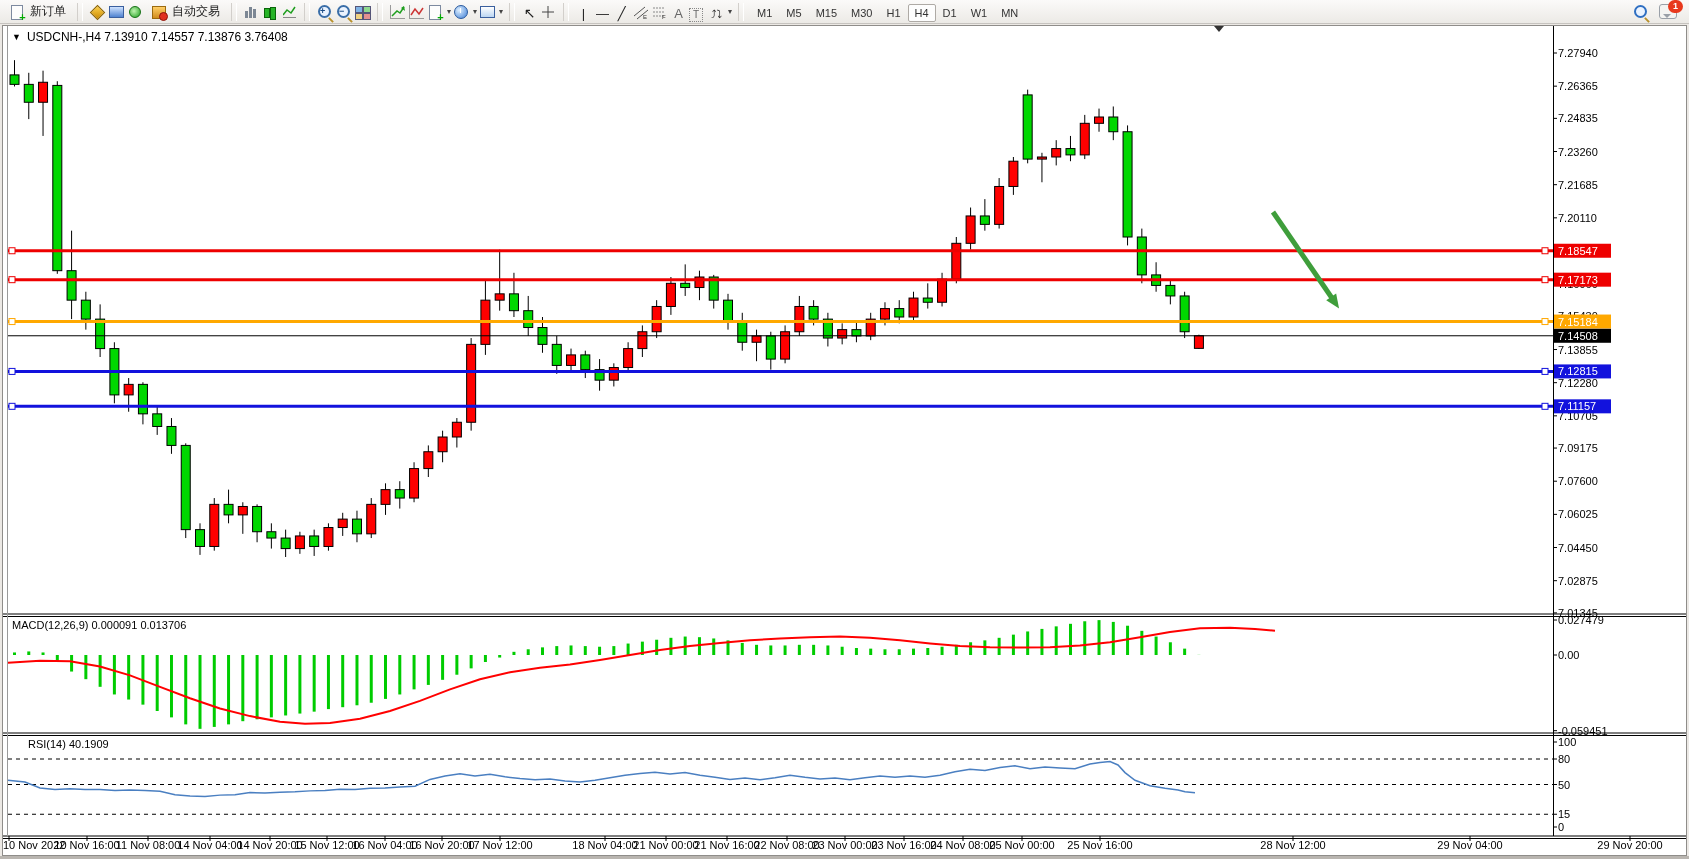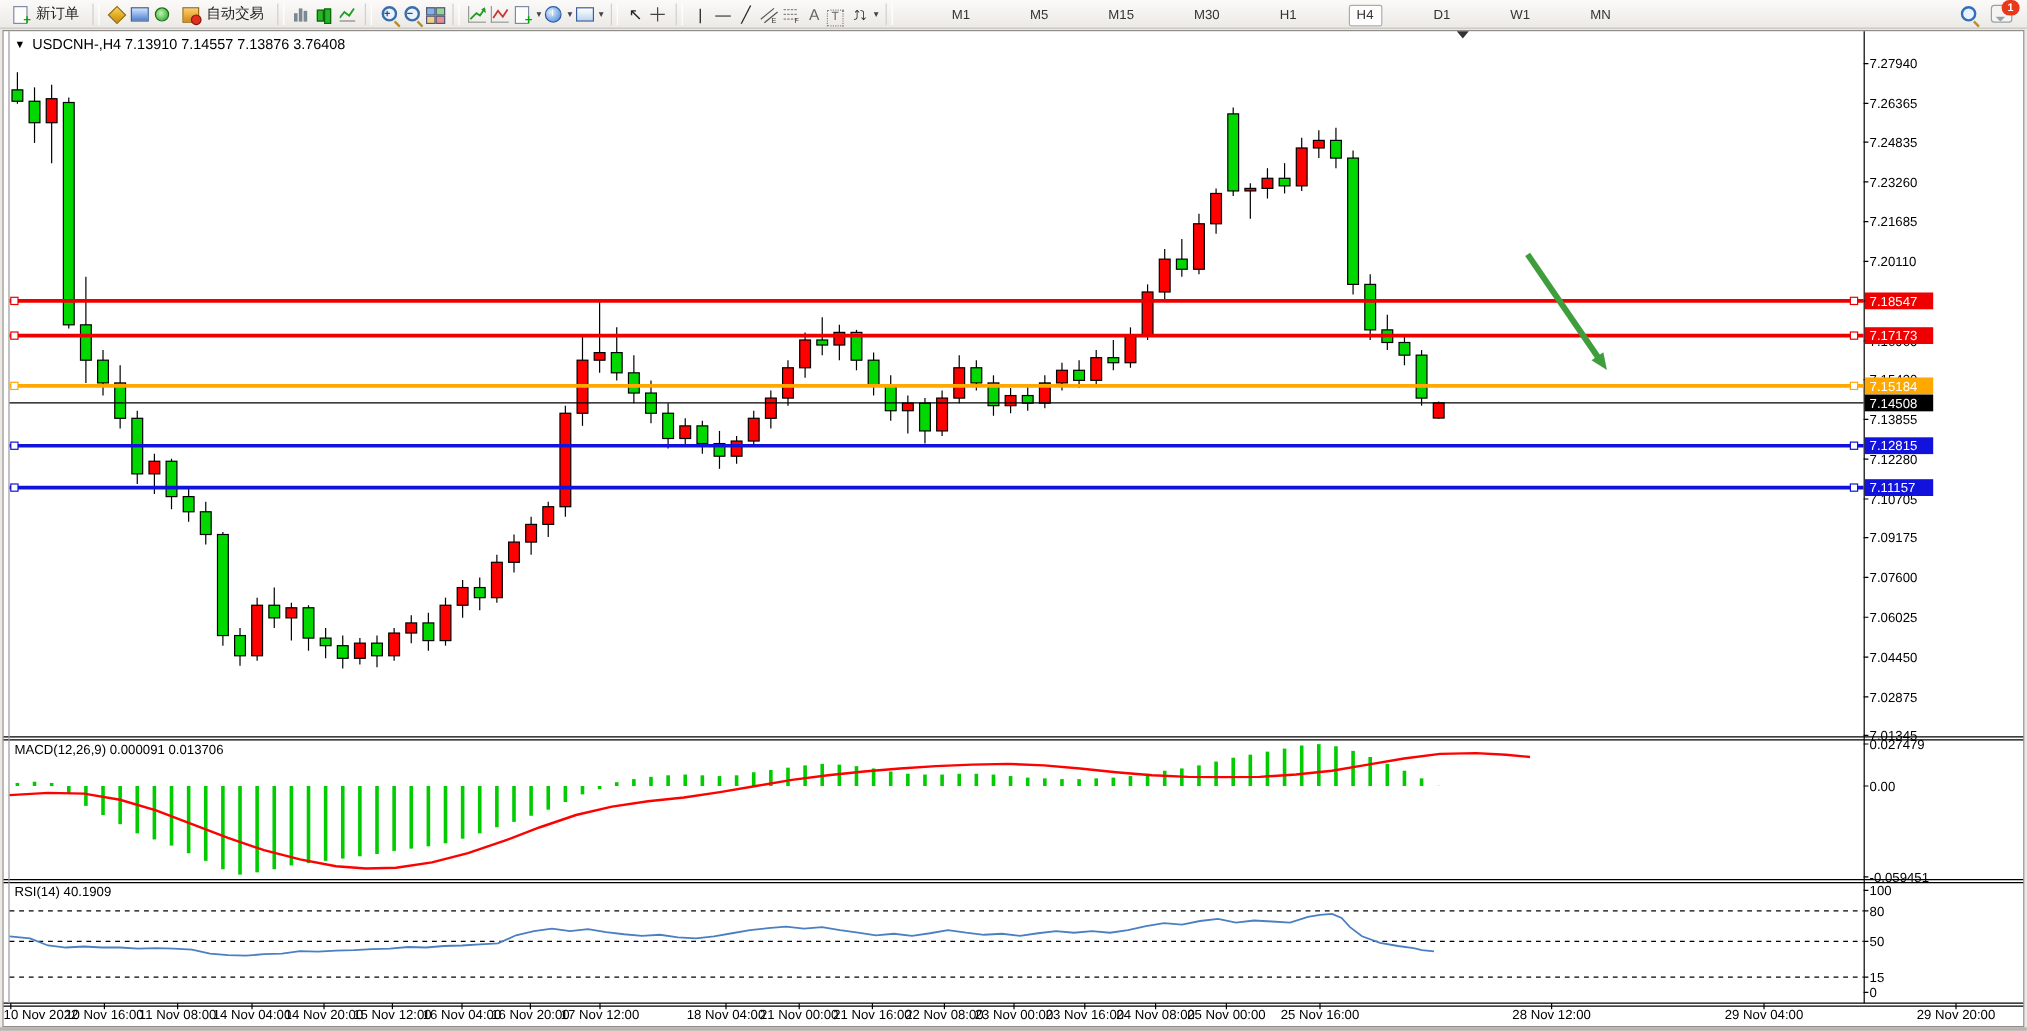--- a/index.html
+++ b/index.html
@@ -26,21 +26,21 @@
   .ic-lc{position:absolute;inset:2px;border-bottom:1px solid #888;}
   .ic-lc svg{position:absolute;left:0;top:0;}
   .ic-mag{position:absolute;left:2px;top:1px;width:9px;height:9px;border:2px solid #3a6ea8;border-radius:50%;background:#eaf3ff;}
   .ic-mag:after{content:"";position:absolute;right:-5px;bottom:-5px;width:6px;height:2px;background:#b8902a;transform:rotate(45deg);}
   .ic-magsign{position:absolute;left:4px;top:2px;font-size:9px;font-weight:bold;color:#1c4d86;z-index:2;}
   .ic-tile i{position:absolute;width:6px;height:5px;border:1px solid #557;}
   .ic-ind{position:absolute;inset:1px;border-left:1px solid #999;border-bottom:1px solid #999;}
   .ic-clock{position:absolute;left:1px;top:1px;width:12px;height:12px;border-radius:50%;background:radial-gradient(circle at 35% 35%,#dff0ff,#3f7fd6);border:1px solid #2a5a9e;}
   .ic-clock:after{content:"";position:absolute;left:5px;top:2px;width:1px;height:5px;background:#fff;}
   .glyph{font-size:13px;color:#222;line-height:16px;text-align:center;width:100%;display:inline-block;}
-  .tf{font-size:11px;color:#333;padding:2px 6px;line-height:14px;border:1px solid transparent;border-radius:2px;margin-left:36px;}
+  .tf{font-size:11px;color:#333;padding:2px 6px;line-height:14px;border:1px solid transparent;border-radius:2px;}
   .tf.active{background:#fdfdfd;border:1px solid #aeaaa5;}
   #tb-right{margin-left:auto;display:flex;align-items:center;gap:10px;padding-right:8px;}
   .bubble{position:relative;width:16px;height:13px;background:#f4f4f2;border:1px solid #9aa0a8;border-radius:3px;}
   .bubble:after{content:"";position:absolute;left:3px;bottom:-4px;border:4px solid transparent;border-top-color:#9aa0a8;}
   .bubble .cnt{position:absolute;right:-7px;top:-5px;min-width:13px;height:13px;border-radius:7px;background:#e8391d;
     color:#fff;font-size:9px;font-weight:bold;line-height:13px;text-align:center;padding:0 1px;}
   #chartwin{position:absolute;left:2px;top:25px;width:1685px;height:831px;background:#ffffff;border:1px solid #8f8d8a;box-sizing:border-box;}
   #symline{position:absolute;left:12px;top:30px;font-size:12px;color:#000;display:flex;align-items:center;gap:6px;z-index:3;}
   #symline .dd{font-size:9px;color:#000;}
   .panelabel{position:absolute;font-size:11px;color:#000;z-index:3;}
@@ -168,21 +168,21 @@
   </div>
 </div>
 
 <div id="chartwin"></div>
 
 <div id="symline">
   <span class="dd">▼</span>
   <span>USDCNH-,H4  7.13910 7.14557 7.13876 3.76408</span>
 </div>
 <div class="panelabel" style="left:12px;top:619px">MACD(12,26,9) 0.000091 0.013706</div>
-<div class="panelabel" style="left:12px;top:738px">RSI(14) 40.1909</div>
+<div class="panelabel" style="left:28px;top:738px">RSI(14) 40.1909</div>
 
 <svg id="chart-svg" width="1689" height="859">
     <g>
       <line x1="1553.5" y1="26" x2="1553.5" y2="836" stroke="#000" stroke-width="1"></line>
       <line x1="3" y1="614" x2="1686" y2="614" stroke="#000"></line>
       <line x1="3" y1="616.5" x2="1686" y2="616.5" stroke="#000"></line>
       <line x1="3" y1="733" x2="1686" y2="733" stroke="#000"></line>
       <line x1="3" y1="735.5" x2="1686" y2="735.5" stroke="#000"></line>
       <line x1="3" y1="836" x2="1686" y2="836" stroke="#000"></line>
       <line x1="3" y1="838.5" x2="1686" y2="838.5" stroke="#000"></line>

